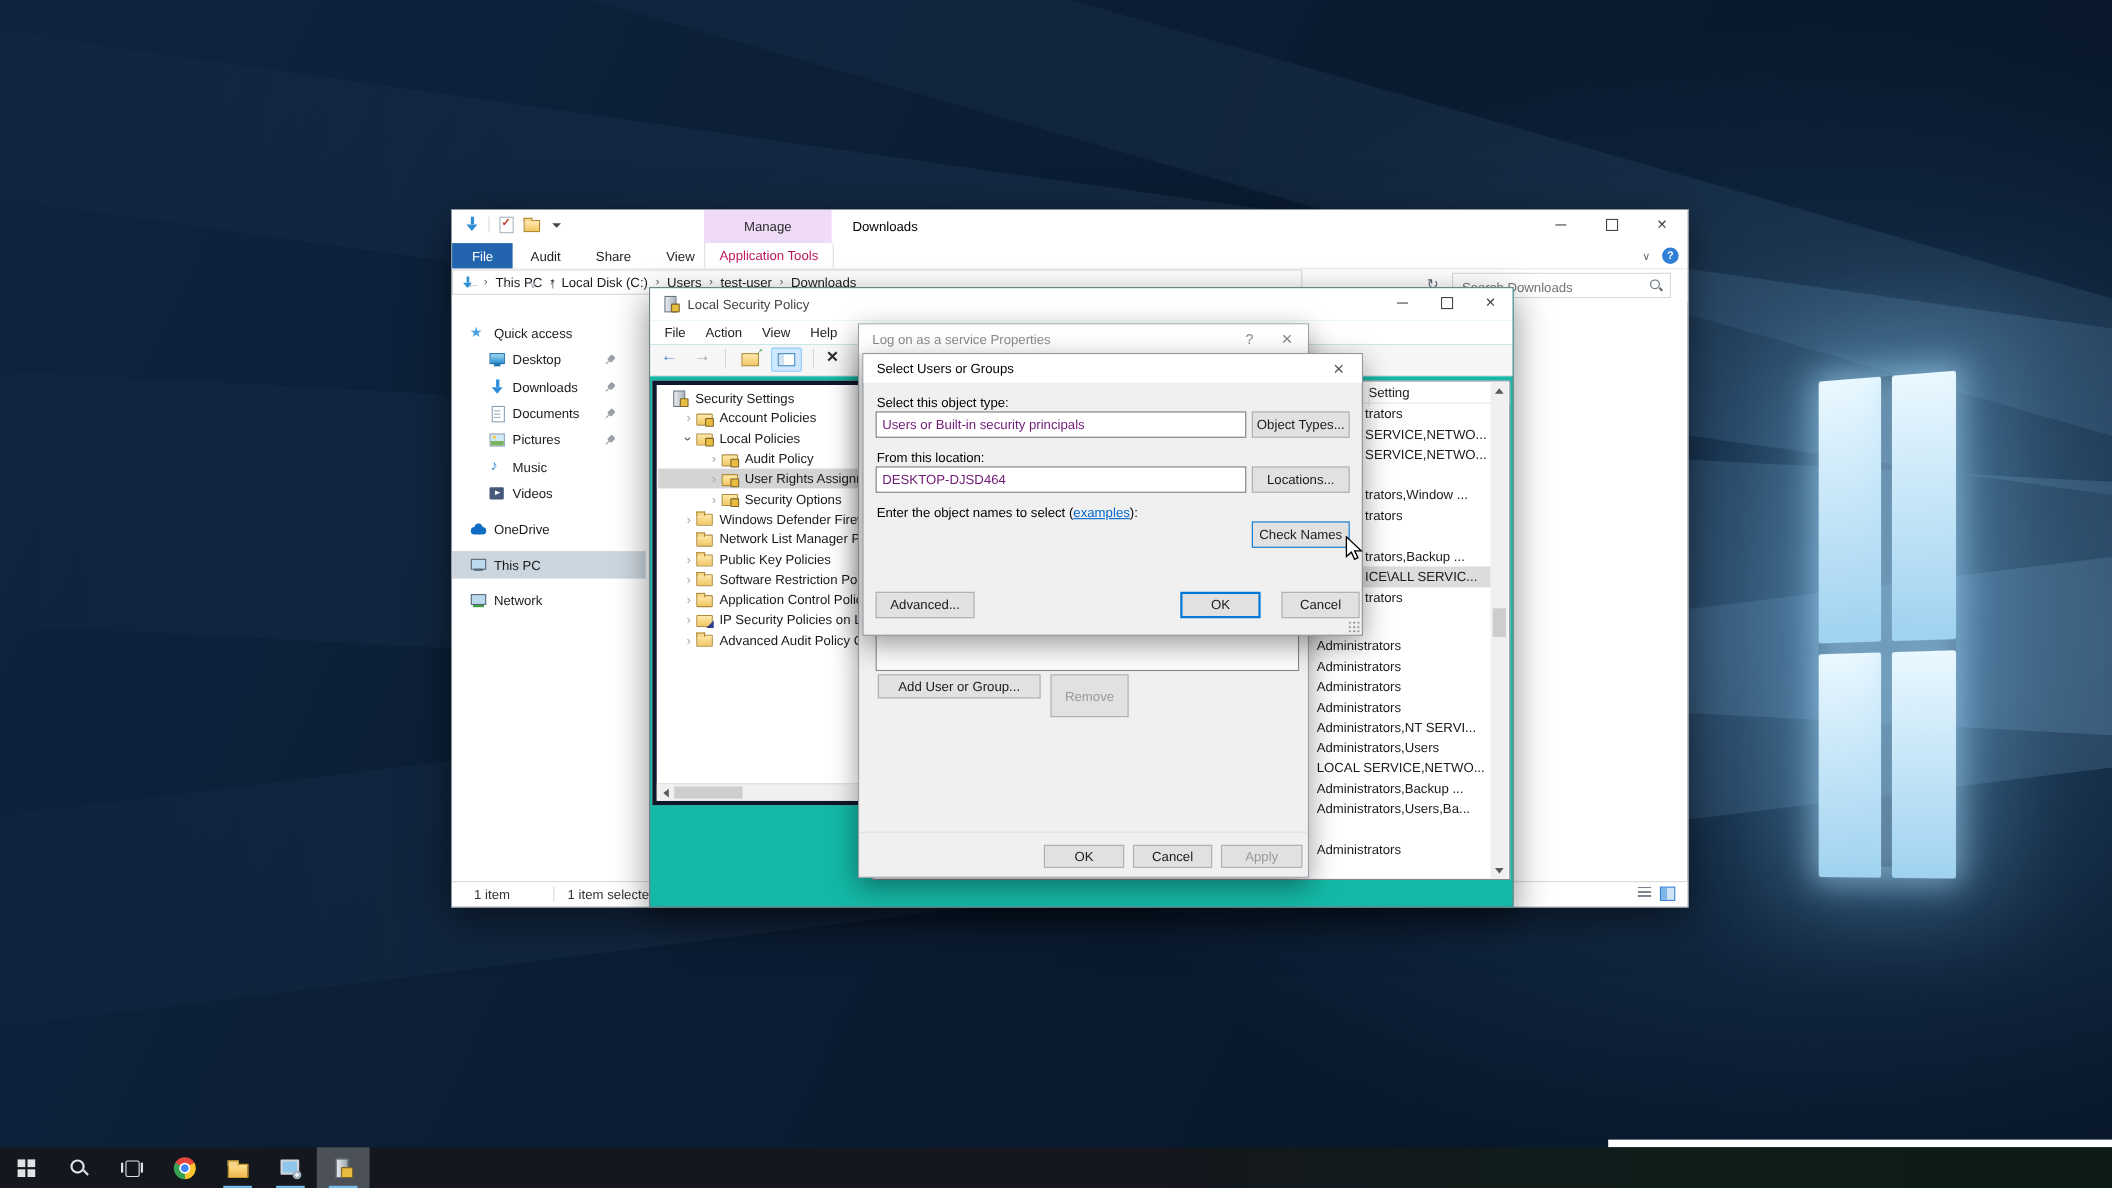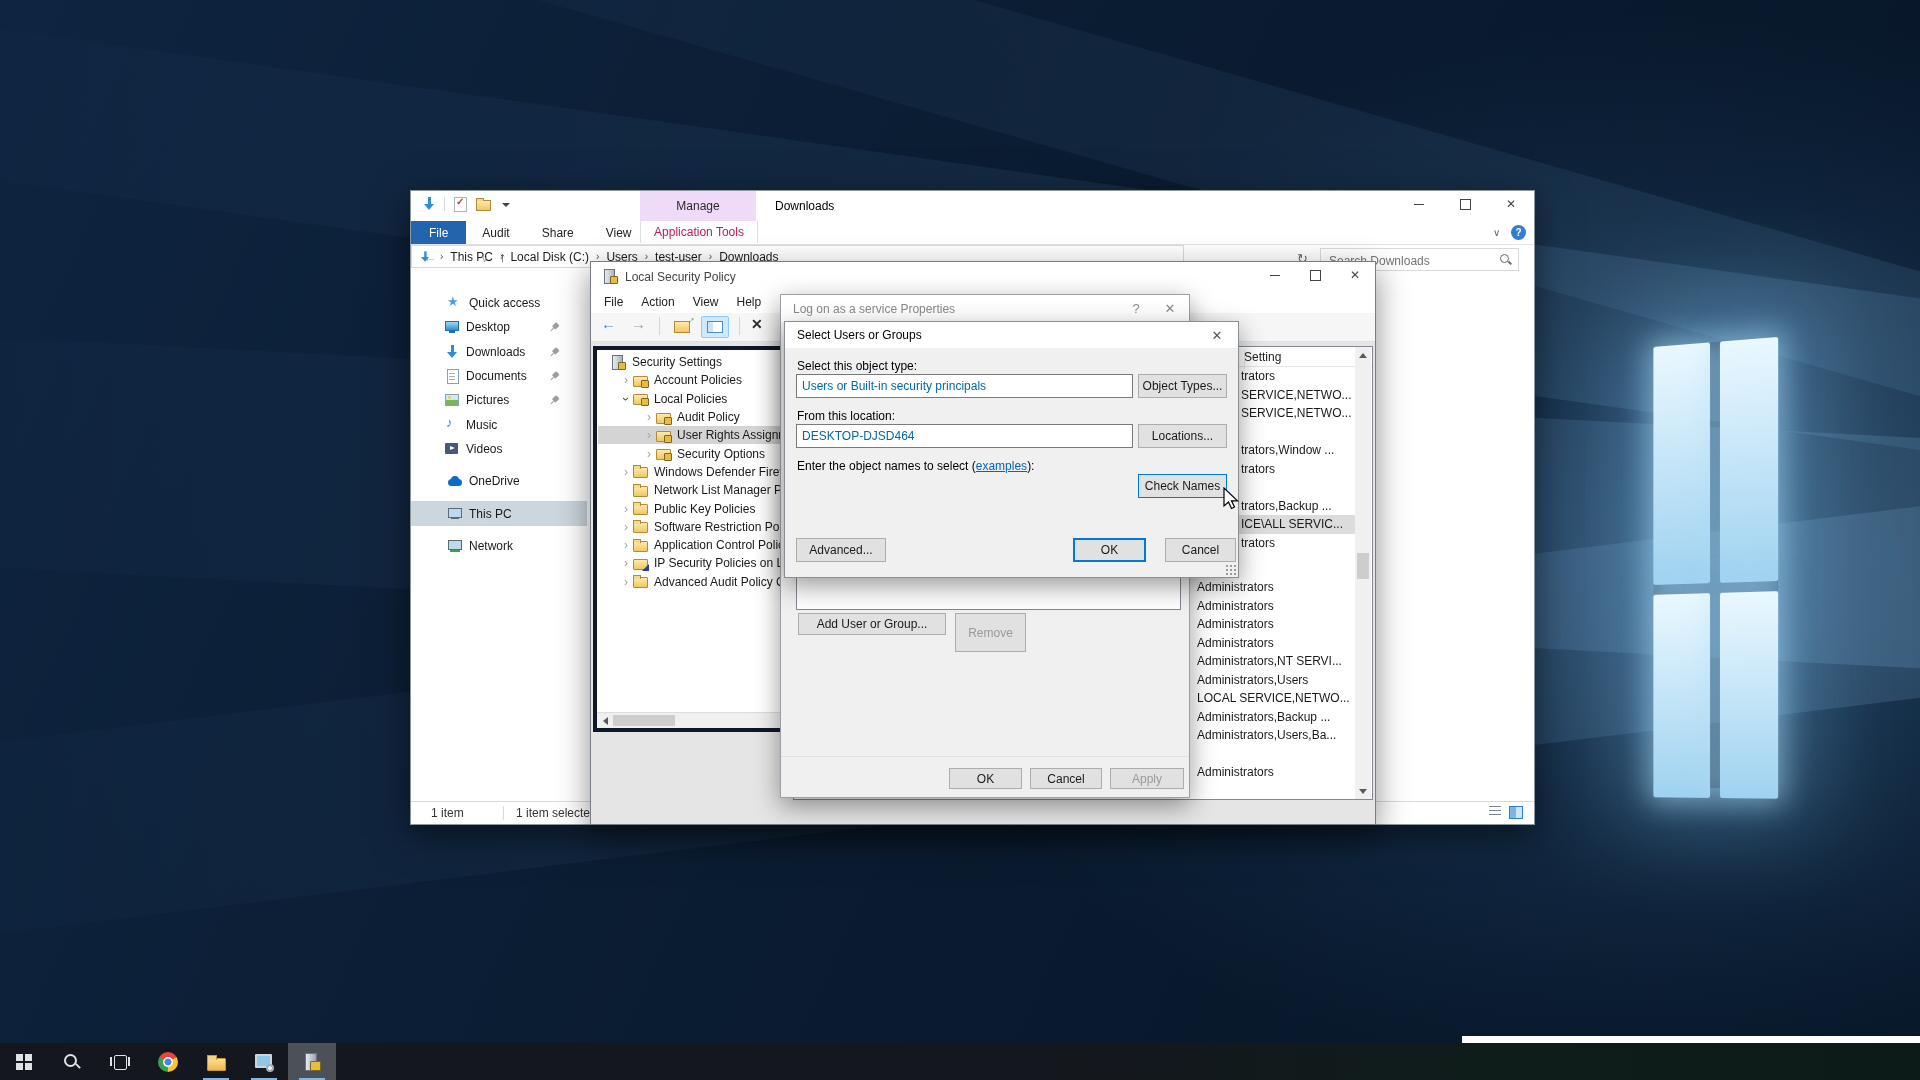--- a/index.html
+++ b/index.html
@@ -79,21 +79,21 @@
   .addr-refresh{left:886px;top:6px;color:#5f6a73;font-size:13px}
   .searchbox{left:909px;top:3px;width:199px;height:23px;border:1px solid #d9d9d9;background:#fff;box-sizing:border-box}
   .searchbox input{border:none;outline:none;width:170px;height:19px;margin:1px 0 0 6px;font-family:"Liberation Sans",sans-serif;font-size:12px;color:#666;background:transparent}
   .mag{position:absolute;right:6px;top:4px;width:13px;height:13px}
   .mag::before{content:"";position:absolute;left:1px;top:1px;width:7px;height:7px;border:1.5px solid #5f6a73;border-radius:50%}
   .mag::after{content:"";position:absolute;left:9px;top:9px;width:4px;height:1.5px;background:#5f6a73;transform:rotate(45deg)}
 
   
   .esidebar{left:0;top:100px;width:176px}
   .srow{position:relative;height:24.3px;display:flex;align-items:center;cursor:default}
-  .srow.level-0{padding-left:36px}
+  .srow.level-0{padding-left:16px}
   .srow.level-1{padding-left:33px}
   .srow.gap-true{margin-top:8px}
   .srow.state-selected{background:#ccd6de}
   .si{width:16px;height:16px;position:relative;flex:0 0 16px;margin-right:6px}
   .icon-quick-access .si::before{content:"★";position:absolute;left:0;top:-1px;font-size:13px;color:#4a9fe0}
   .icon-desktop .si::before{content:"";position:absolute;left:1px;top:2px;width:12px;height:8px;background:linear-gradient(#9fd9f2,#2f8fd4);border:1px solid #1e6ea8}
   .icon-desktop .si::after{content:"";position:absolute;left:5px;bottom:2px;width:6px;height:2px;background:#1e6ea8}
   .icon-downloads .si::before{content:"";position:absolute;left:6.5px;top:1px;width:3px;height:7px;background:#2e8ddb}
   .icon-downloads .si::after{content:"";position:absolute;left:2.5px;top:8px;border-left:5.5px solid transparent;border-right:5.5px solid transparent;border-top:6px solid #2e8ddb}
   .icon-documents .si::before{content:"";position:absolute;left:3px;top:1px;width:10px;height:13px;background:#fff;border:1px solid #8aa0b4}
@@ -113,21 +113,21 @@
   .pin::before{content:"";position:absolute;left:2.5px;top:0;width:5px;height:6px;background:#9aa0a6;border-radius:1px}
   .pin::after{content:"";position:absolute;left:4.5px;top:6px;width:1px;height:4px;background:#9aa0a6}
 
   .estatus{left:0;bottom:0;width:100%;height:23px;background:#fff;border-top:1px solid #d9d9d9;box-sizing:border-box}
   .estatus span{position:absolute;top:4px;color:#333}
   .stat-sep{position:absolute;left:92px;top:4px;width:1px;height:14px;background:#d9d9d9}
   .view-ic1{position:absolute;left:1078px;top:6px;width:12px;height:10px;background:repeating-linear-gradient(#7c8691 0 1.5px,transparent 1.5px 4px)}
   .view-ic2{position:absolute;left:1098px;top:5px;width:12px;height:11px;border:1px solid #2f7fd6;background:linear-gradient(90deg,#7cb5e8 48%,#cfe5f7 48%)}
 
   
-  .mmc{left:590px;top:261px;width:784px;height:562px;background:#e5e5e5;border:1px solid #767d85;box-sizing:content-box;box-shadow:0 10px 30px rgba(0,0,0,.45)}
+  .mmc{left:590px;top:261px;width:784px;height:562px;background:#14b8a6;border:1px solid #767d85;box-sizing:content-box;box-shadow:0 10px 30px rgba(0,0,0,.45)}
   .mmc-title{left:0;top:0;width:100%;height:29px;background:#fff}
   .mmc-title-text{left:34px;top:8px;color:#444}
   .ti{width:17px;height:15px;position:relative;display:inline-block}
   .icon-security-root .ti::before{content:"";position:absolute;left:2px;top:0;width:9px;height:13px;background:linear-gradient(90deg,#e8ecf0,#aab3bc);border:1px solid #6a7480}
   .icon-security-root .ti::after{content:"";position:absolute;right:1px;bottom:0;width:6px;height:6px;background:#e8bd3f;border:1px solid #7d652a;border-radius:1px}
   .mmc-menu{left:0;top:29px;width:100%;height:22px;background:#fff;display:flex;align-items:center;padding-left:4px;box-sizing:border-box}
   .mitem{padding:0 9px;color:#222}
   .mmc-toolbar{left:0;top:51px;width:100%;height:29px;background:#f6f6f6;border-bottom:1px solid #e0e0e0;box-sizing:border-box}
   .mt{position:absolute;top:4px}
   .mt-back{color:#3f83d6;font-weight:bold;font-size:15px}
@@ -191,21 +191,21 @@
   .listbox{left:15px;top:40px;width:385px;height:275px;background:#fff;border:1px solid #828790;box-sizing:border-box}
   .btn{background:#e1e1e1;border:1px solid #adadad;display:flex;align-items:center;justify-content:center;color:#1a1a1a;box-sizing:border-box;cursor:default}
   .btn.disabled{color:#9a9a9a}
   .btn.focused{border:1px solid #0078d7}
   .btn.default{border:2px solid #0078d7}
   .sepline{left:0px;top:461px;width:408px;height:1px;background:#dfdfdf}
 
   .seldlg{left:784px;top:321px;width:453px;height:255px;border:1px solid #888e94}
   .sel-title{left:0;top:0;width:100%;height:26px;background:#fff}
   .lbl{color:#000}
-  .fld{background:#fff;border:1px solid #7a7a7a;box-sizing:border-box;display:flex;align-items:center;padding-left:5px;color:#0369a1}
+  .fld{background:#fff;border:1px solid #7a7a7a;box-sizing:border-box;display:flex;align-items:center;padding-left:5px;color:#701a75}
   .namesbox{left:11px;top:153px;width:337px;height:50px;background:#fff;border:1px solid #7a7a7a;box-sizing:border-box;padding:2px 0 0 1px}
   .names-text{border:1px solid #000;padding:0 1px;display:inline-block;line-height:14px}
   .caret{display:inline-block;width:1px;height:12px;background:#000;vertical-align:middle}
   .link{color:#0066cc;text-decoration:underline}
   .grip{position:absolute;right:2px;bottom:2px;width:10px;height:10px;
     background:radial-gradient(circle at 1px 1px,#9a9a9a 1px,transparent 1.2px);background-size:4px 4px}
 
   
   .cursor{left:1222px;top:487px;width:18px;height:24px;z-index:60}
 

